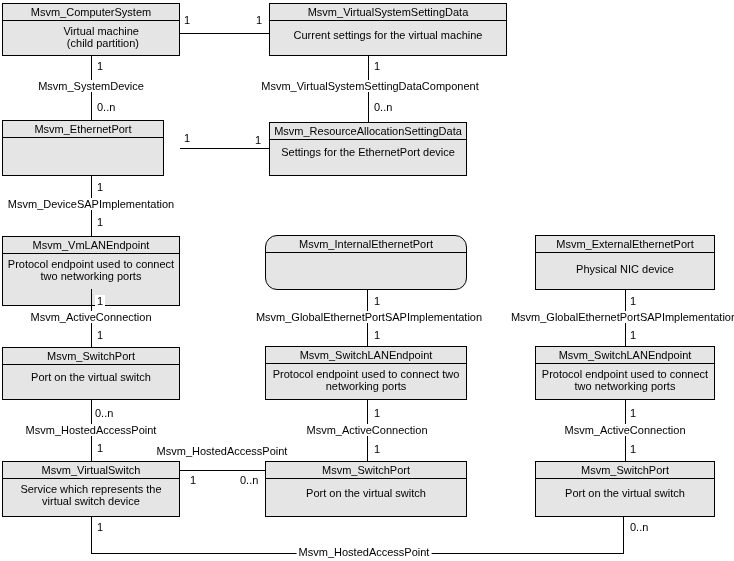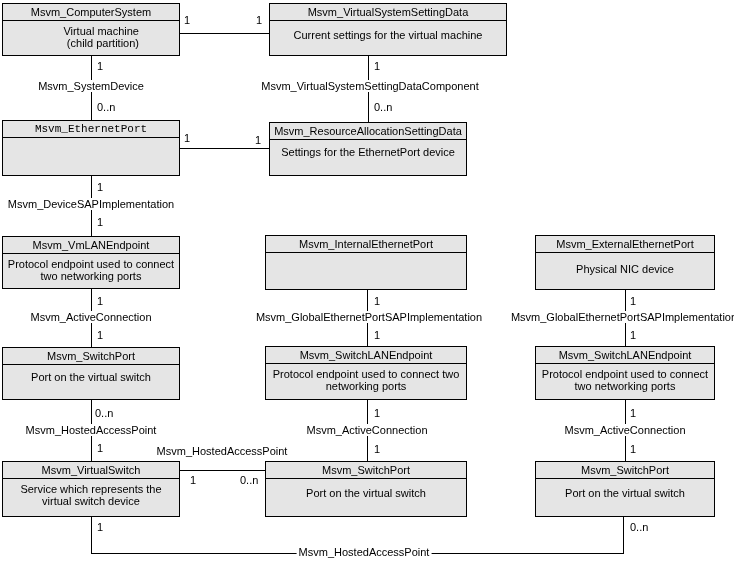--- a/index.html
+++ b/index.html
@@ -33,35 +33,35 @@
   <div class="node" style="left:2px;top:3px;width:178px;height:53px;">
     <div class="node-title">Msvm_ComputerSystem</div>
     <div class="node-desc" style="padding:4px 40px 0 40px;text-align:right;">Virtual machine (child partition)</div>
   </div>
 
   <div class="node" style="left:269px;top:3px;width:238px;height:53px;">
     <div class="node-title">Msvm_VirtualSystemSettingData</div>
     <div class="node-desc" style="padding-top:8px;">Current settings for the virtual machine</div>
   </div>
 
-  <div class="node" style="left:2px;top:120px;width:178px;height:56px;font-family:Liberation Mono, monospace;">
+  <div class="node" style="left:2px;top:120px;width:162px;height:56px;">
     <div class="node-title">Msvm_EthernetPort</div>
   </div>
 
   <div class="node" style="left:269px;top:122px;width:198px;height:54px;">
     <div class="node-title">Msvm_ResourceAllocationSettingData</div>
     <div class="node-desc" style="padding-top:6px;">Settings for the EthernetPort device</div>
   </div>
 
-  <div class="node" style="left:2px;top:236px;width:178px;height:53px;">
+  <div class="node" style="left:2px;top:236px;width:178px;height:70px;">
     <div class="node-title">Msvm_VmLANEndpoint</div>
     <div class="node-desc">Protocol endpoint used to connect two networking ports</div>
   </div>
 
-  <div class="node" style="left:265px;top:235px;width:202px;height:55px;">
+  <div class="node" style="left:265px;top:235px;width:202px;height:55px;border-radius:12px;">
     <div class="node-title">Msvm_InternalEthernetPort</div>
   </div>
 
   <div class="node" style="left:535px;top:235px;width:180px;height:55px;">
     <div class="node-title">Msvm_ExternalEthernetPort</div>
     <div class="node-desc" style="padding-top:10px;">Physical NIC device</div>
   </div>
 
   <div class="node" style="left:2px;top:347px;width:178px;height:53px;">
     <div class="node-title">Msvm_SwitchPort</div>

